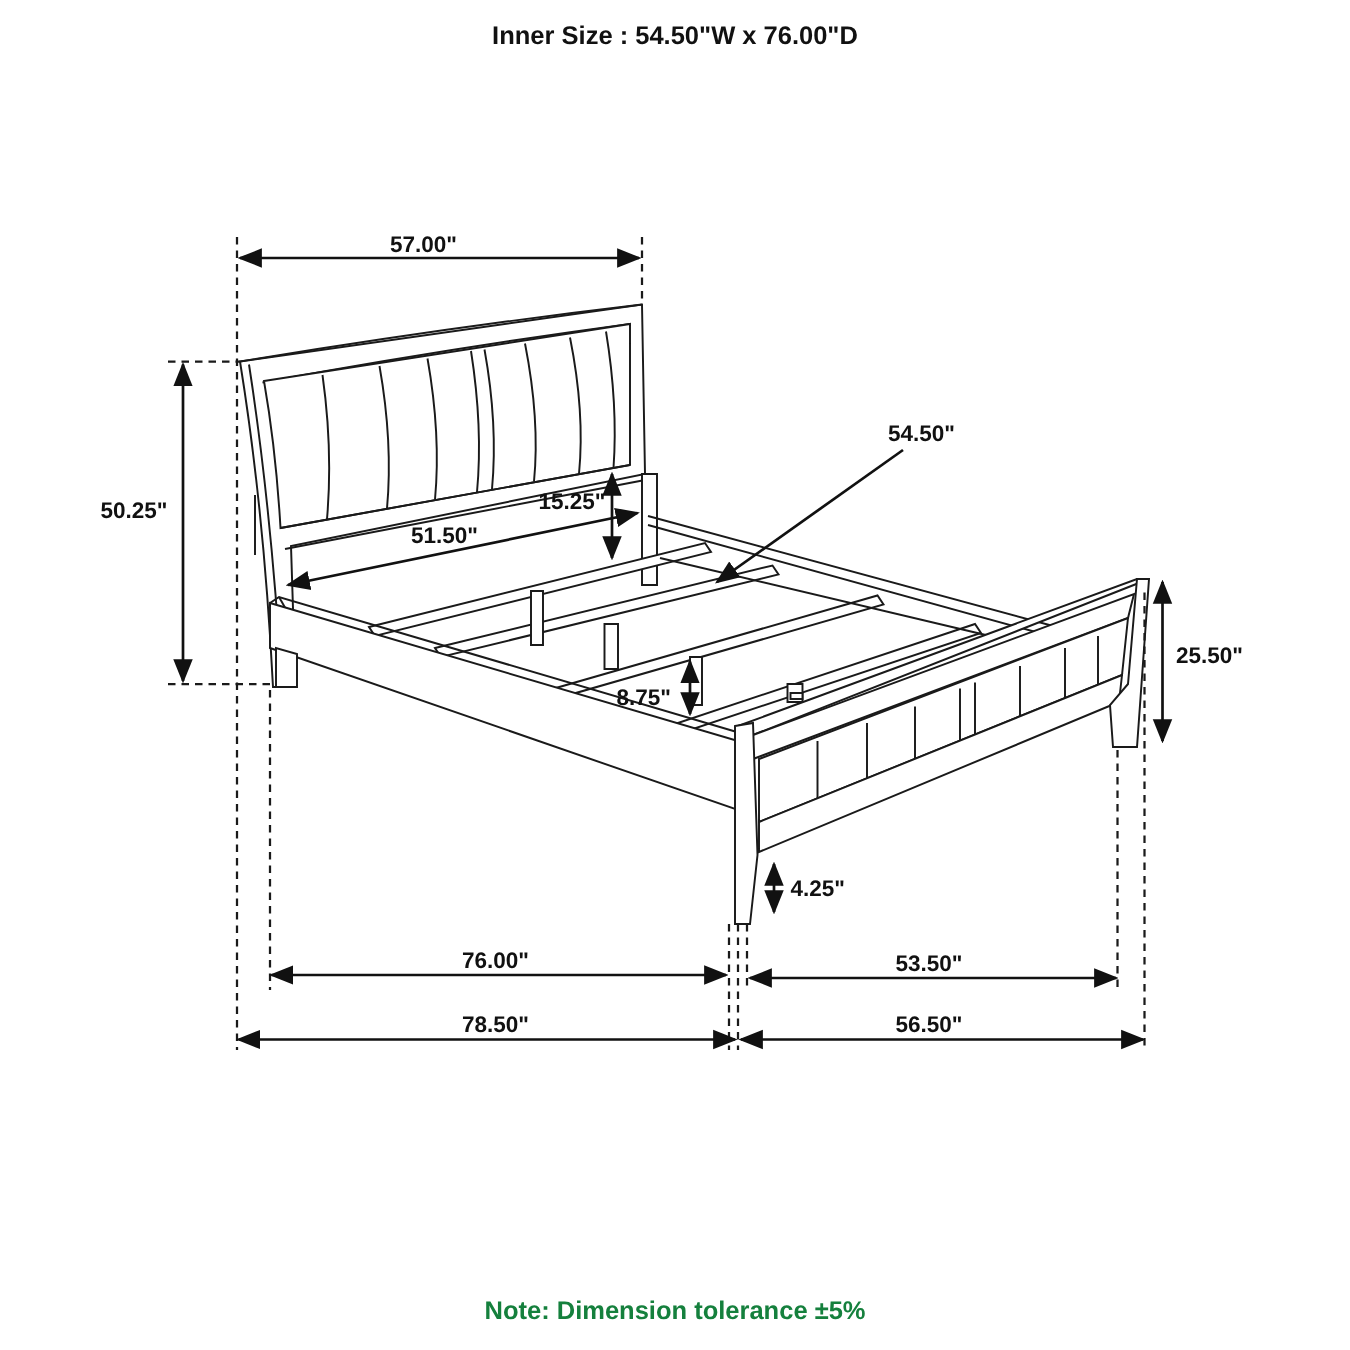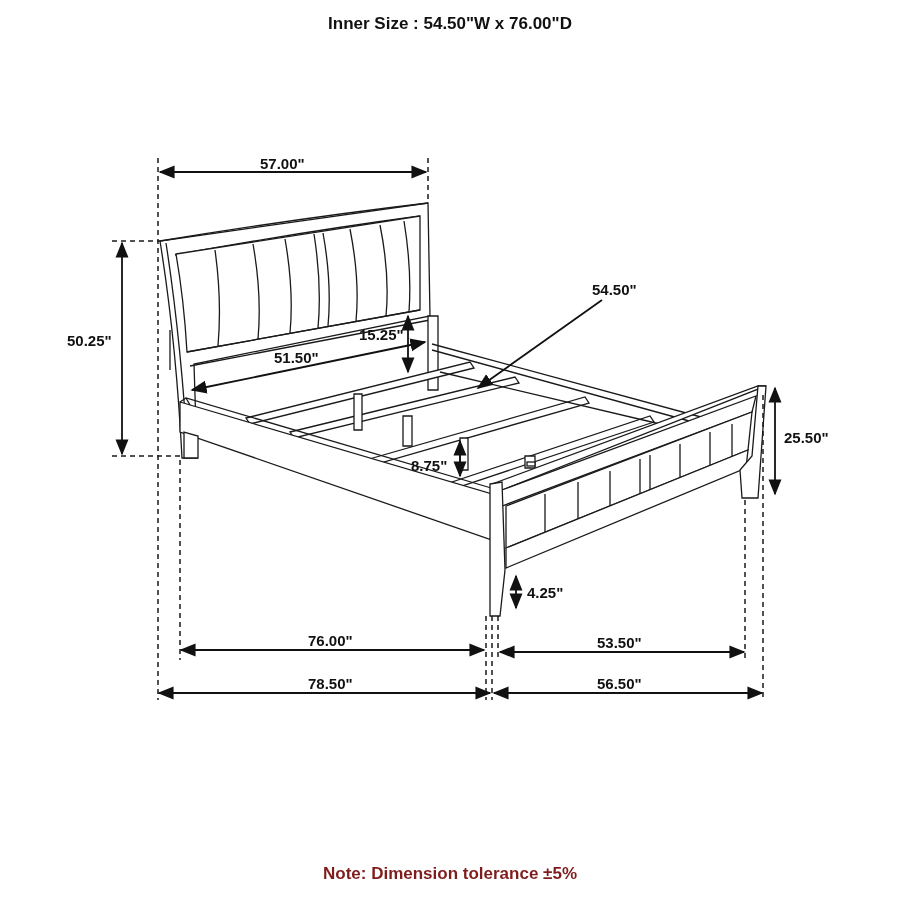--- a/index.html
+++ b/index.html
@@ -1,21 +1,21 @@
 <!DOCTYPE html>
 <html><head>
 <meta charset="utf-8">
 <style>
   html, body { margin: 0; padding: 0; background: #ffffff; }
   body { width: 900px; height: 900px; position: relative; overflow: hidden;
          font-family: "Liberation Sans", sans-serif; color: #111; }
   .title { position: absolute; left: 0; width: 900px; top: 14px; text-align: center;
            font-weight: bold; font-size: 17px; color: #111; }
   .note { position: absolute; left: 0; width: 900px; top: 864px; text-align: center;
-          font-weight: bold; font-size: 17px; color: #7f1d1d; }
+          font-weight: bold; font-size: 17px; color: #15803d; }
   svg { position: absolute; left: 0; top: 0; }
   .dim { position: absolute; font-weight: bold; font-size: 15px; color: #111; white-space: nowrap; }
   .ln { stroke: #1a1a1a; stroke-width: 1.3; fill: none; }
   .lnf { stroke: #1a1a1a; stroke-width: 1.3; fill: #ffffff; }
   .dash { stroke: #1a1a1a; stroke-width: 1.5; stroke-dasharray: 5 4; fill: none; }
   .arr { stroke: #111; stroke-width: 1.8; fill: none; }
 </style>
 </head>
 <body>
 

